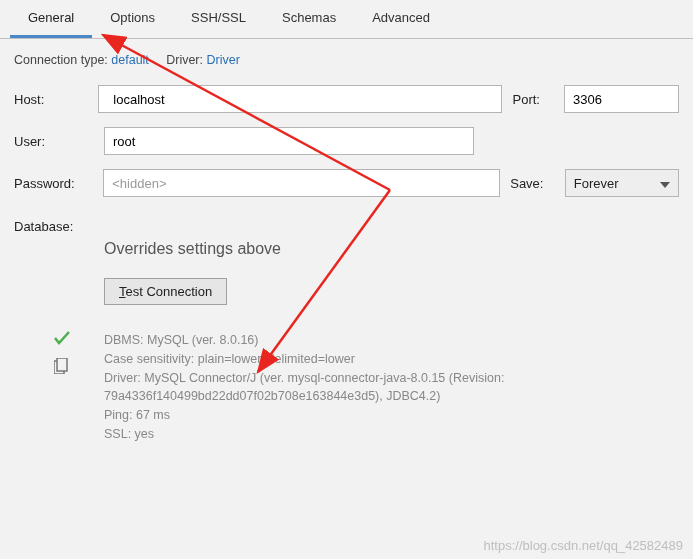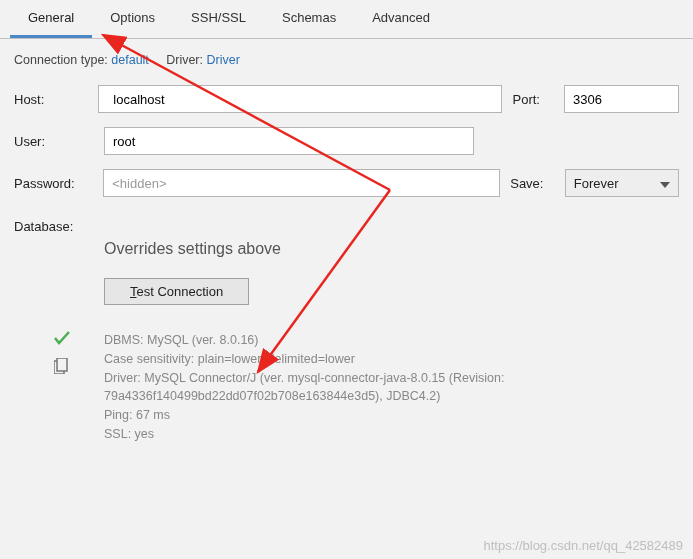--- a/index.html
+++ b/index.html
@@ -87,21 +87,21 @@
   .override {
     font-size: 16px;
     color: #555;
     margin-left: 90px;
     margin-top: -8px;
     margin-bottom: 20px;
   }
   .test-btn {
     display: inline-block;
     margin-left: 90px;
-    padding: 5px 25px;
+    padding: 5px 14px;
     border: 1px solid #a0a0a0;
     background: #e6e6e6;
     cursor: pointer;
     font-size: 13px;
   }
   .test-btn .ul { text-decoration: underline; }
   .info {
     margin-top: 26px;
     display: flex;
   }

